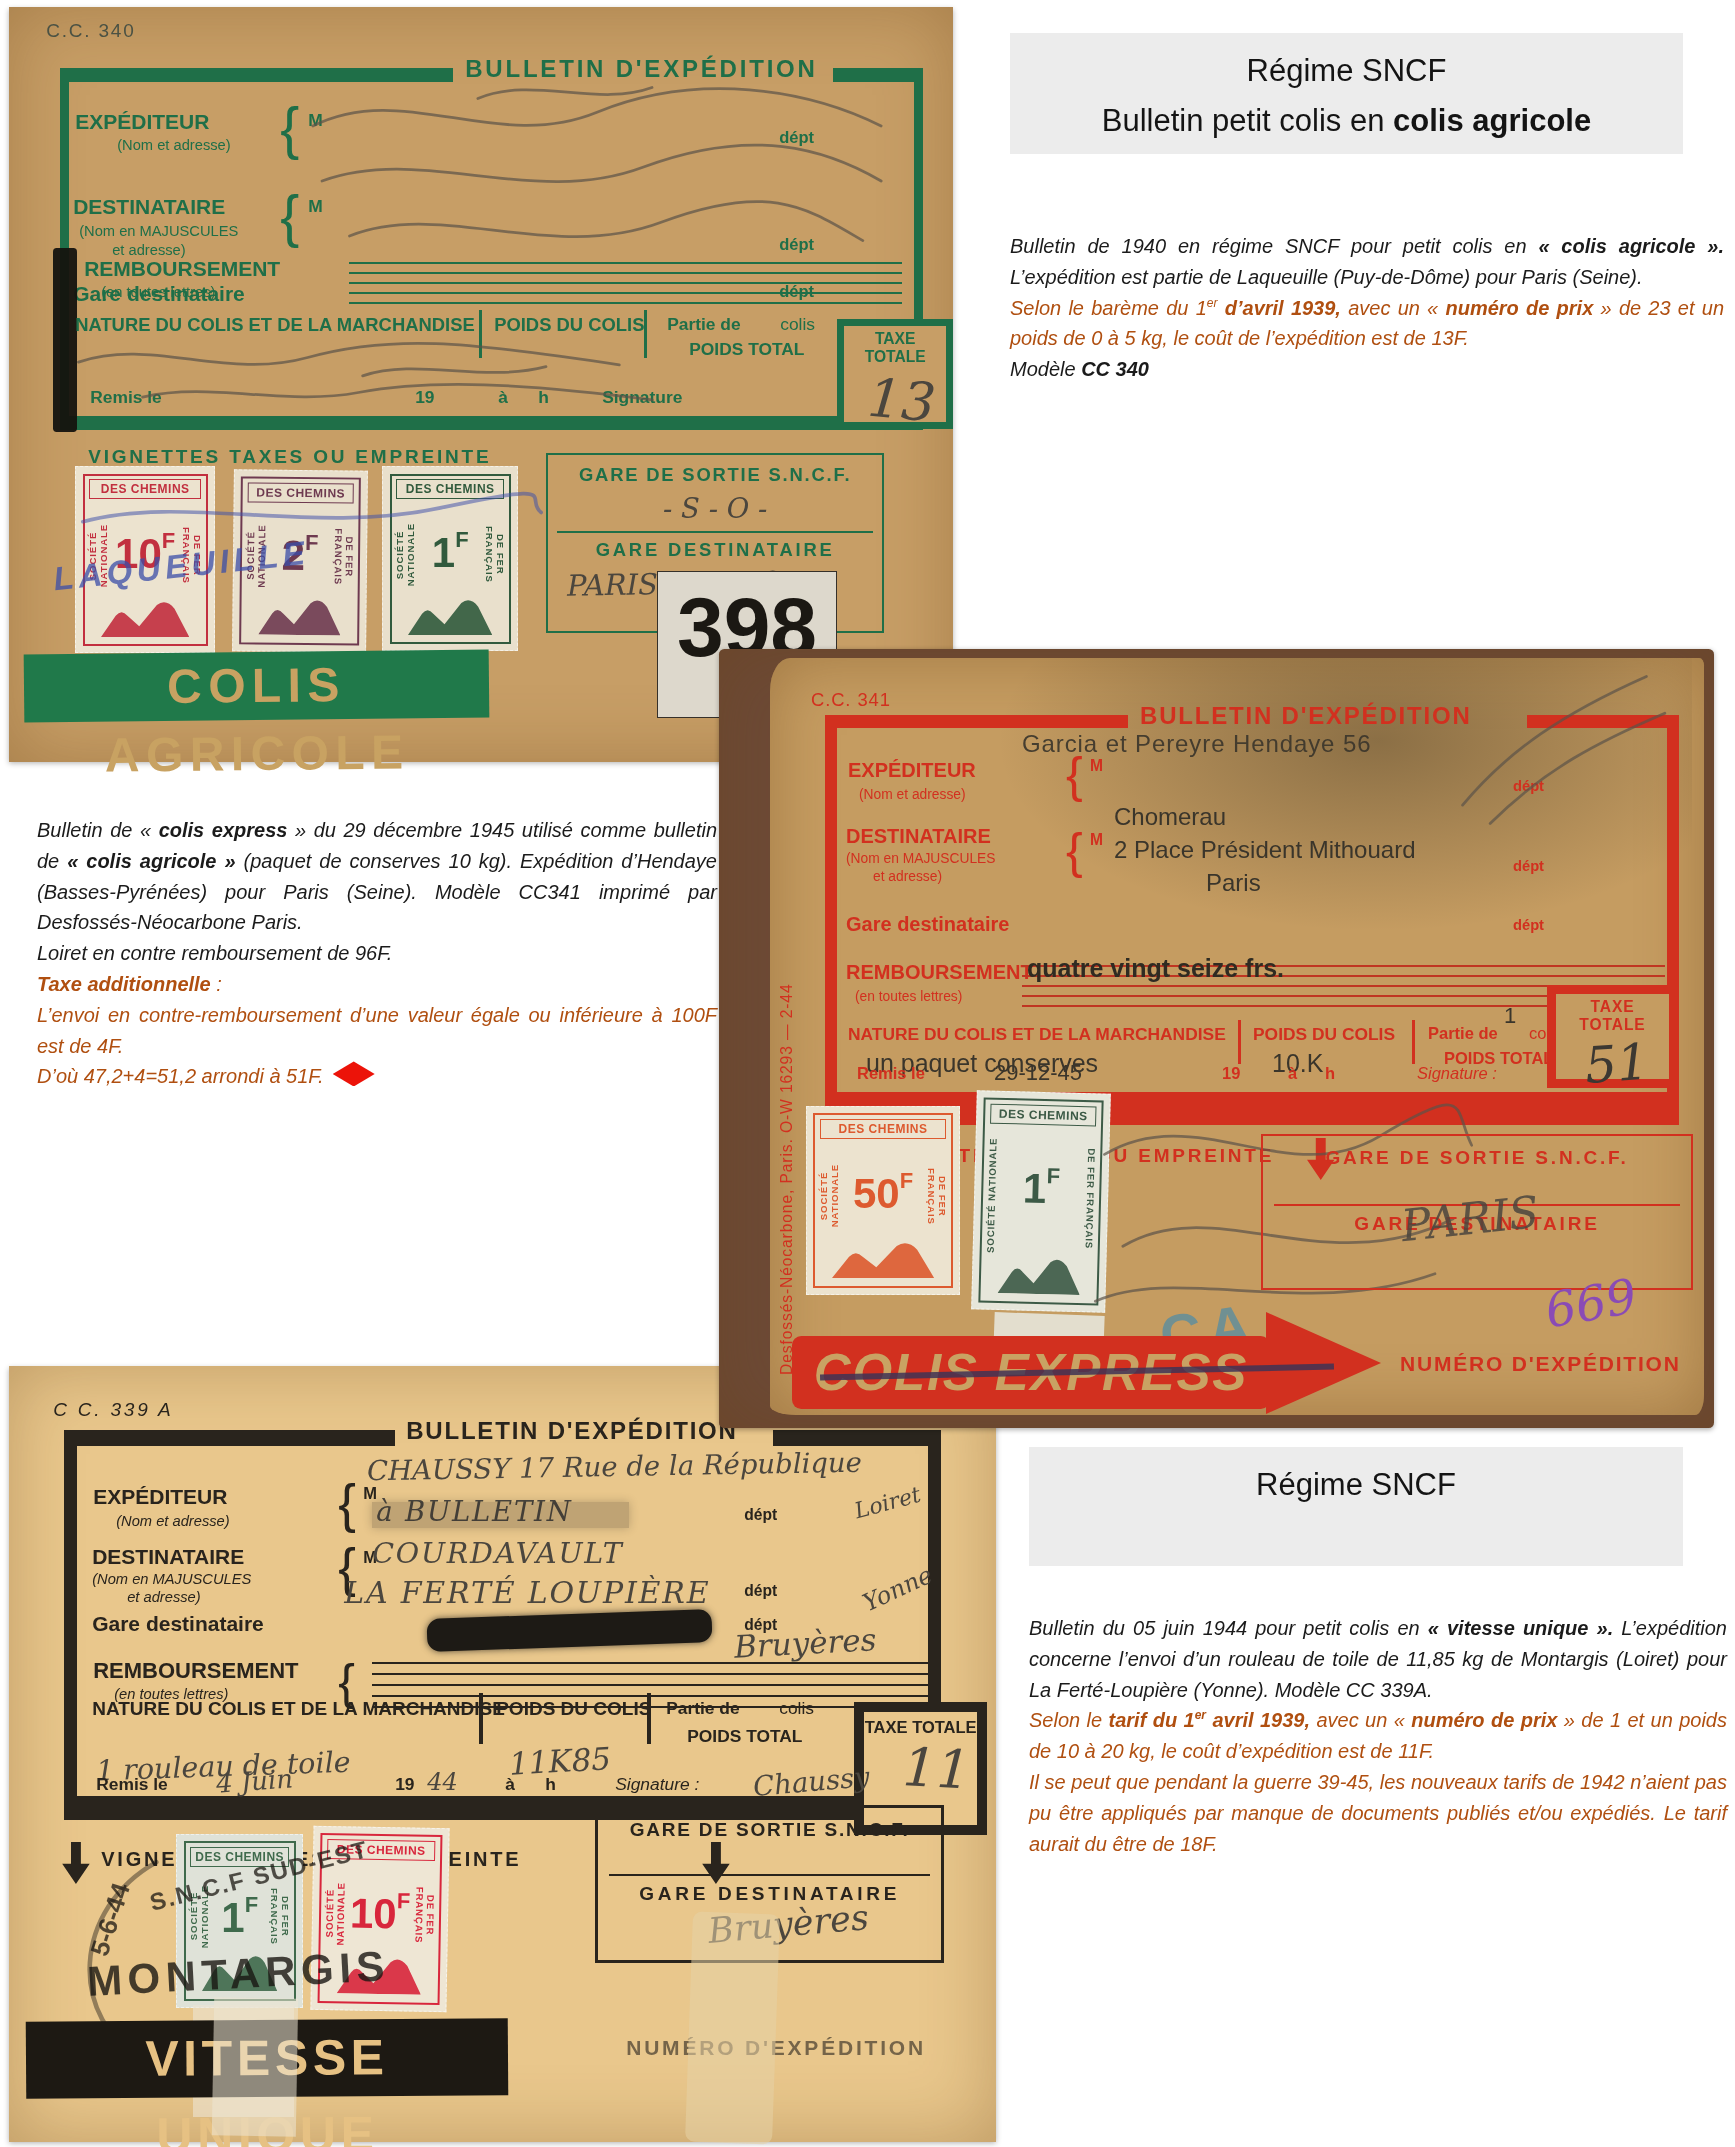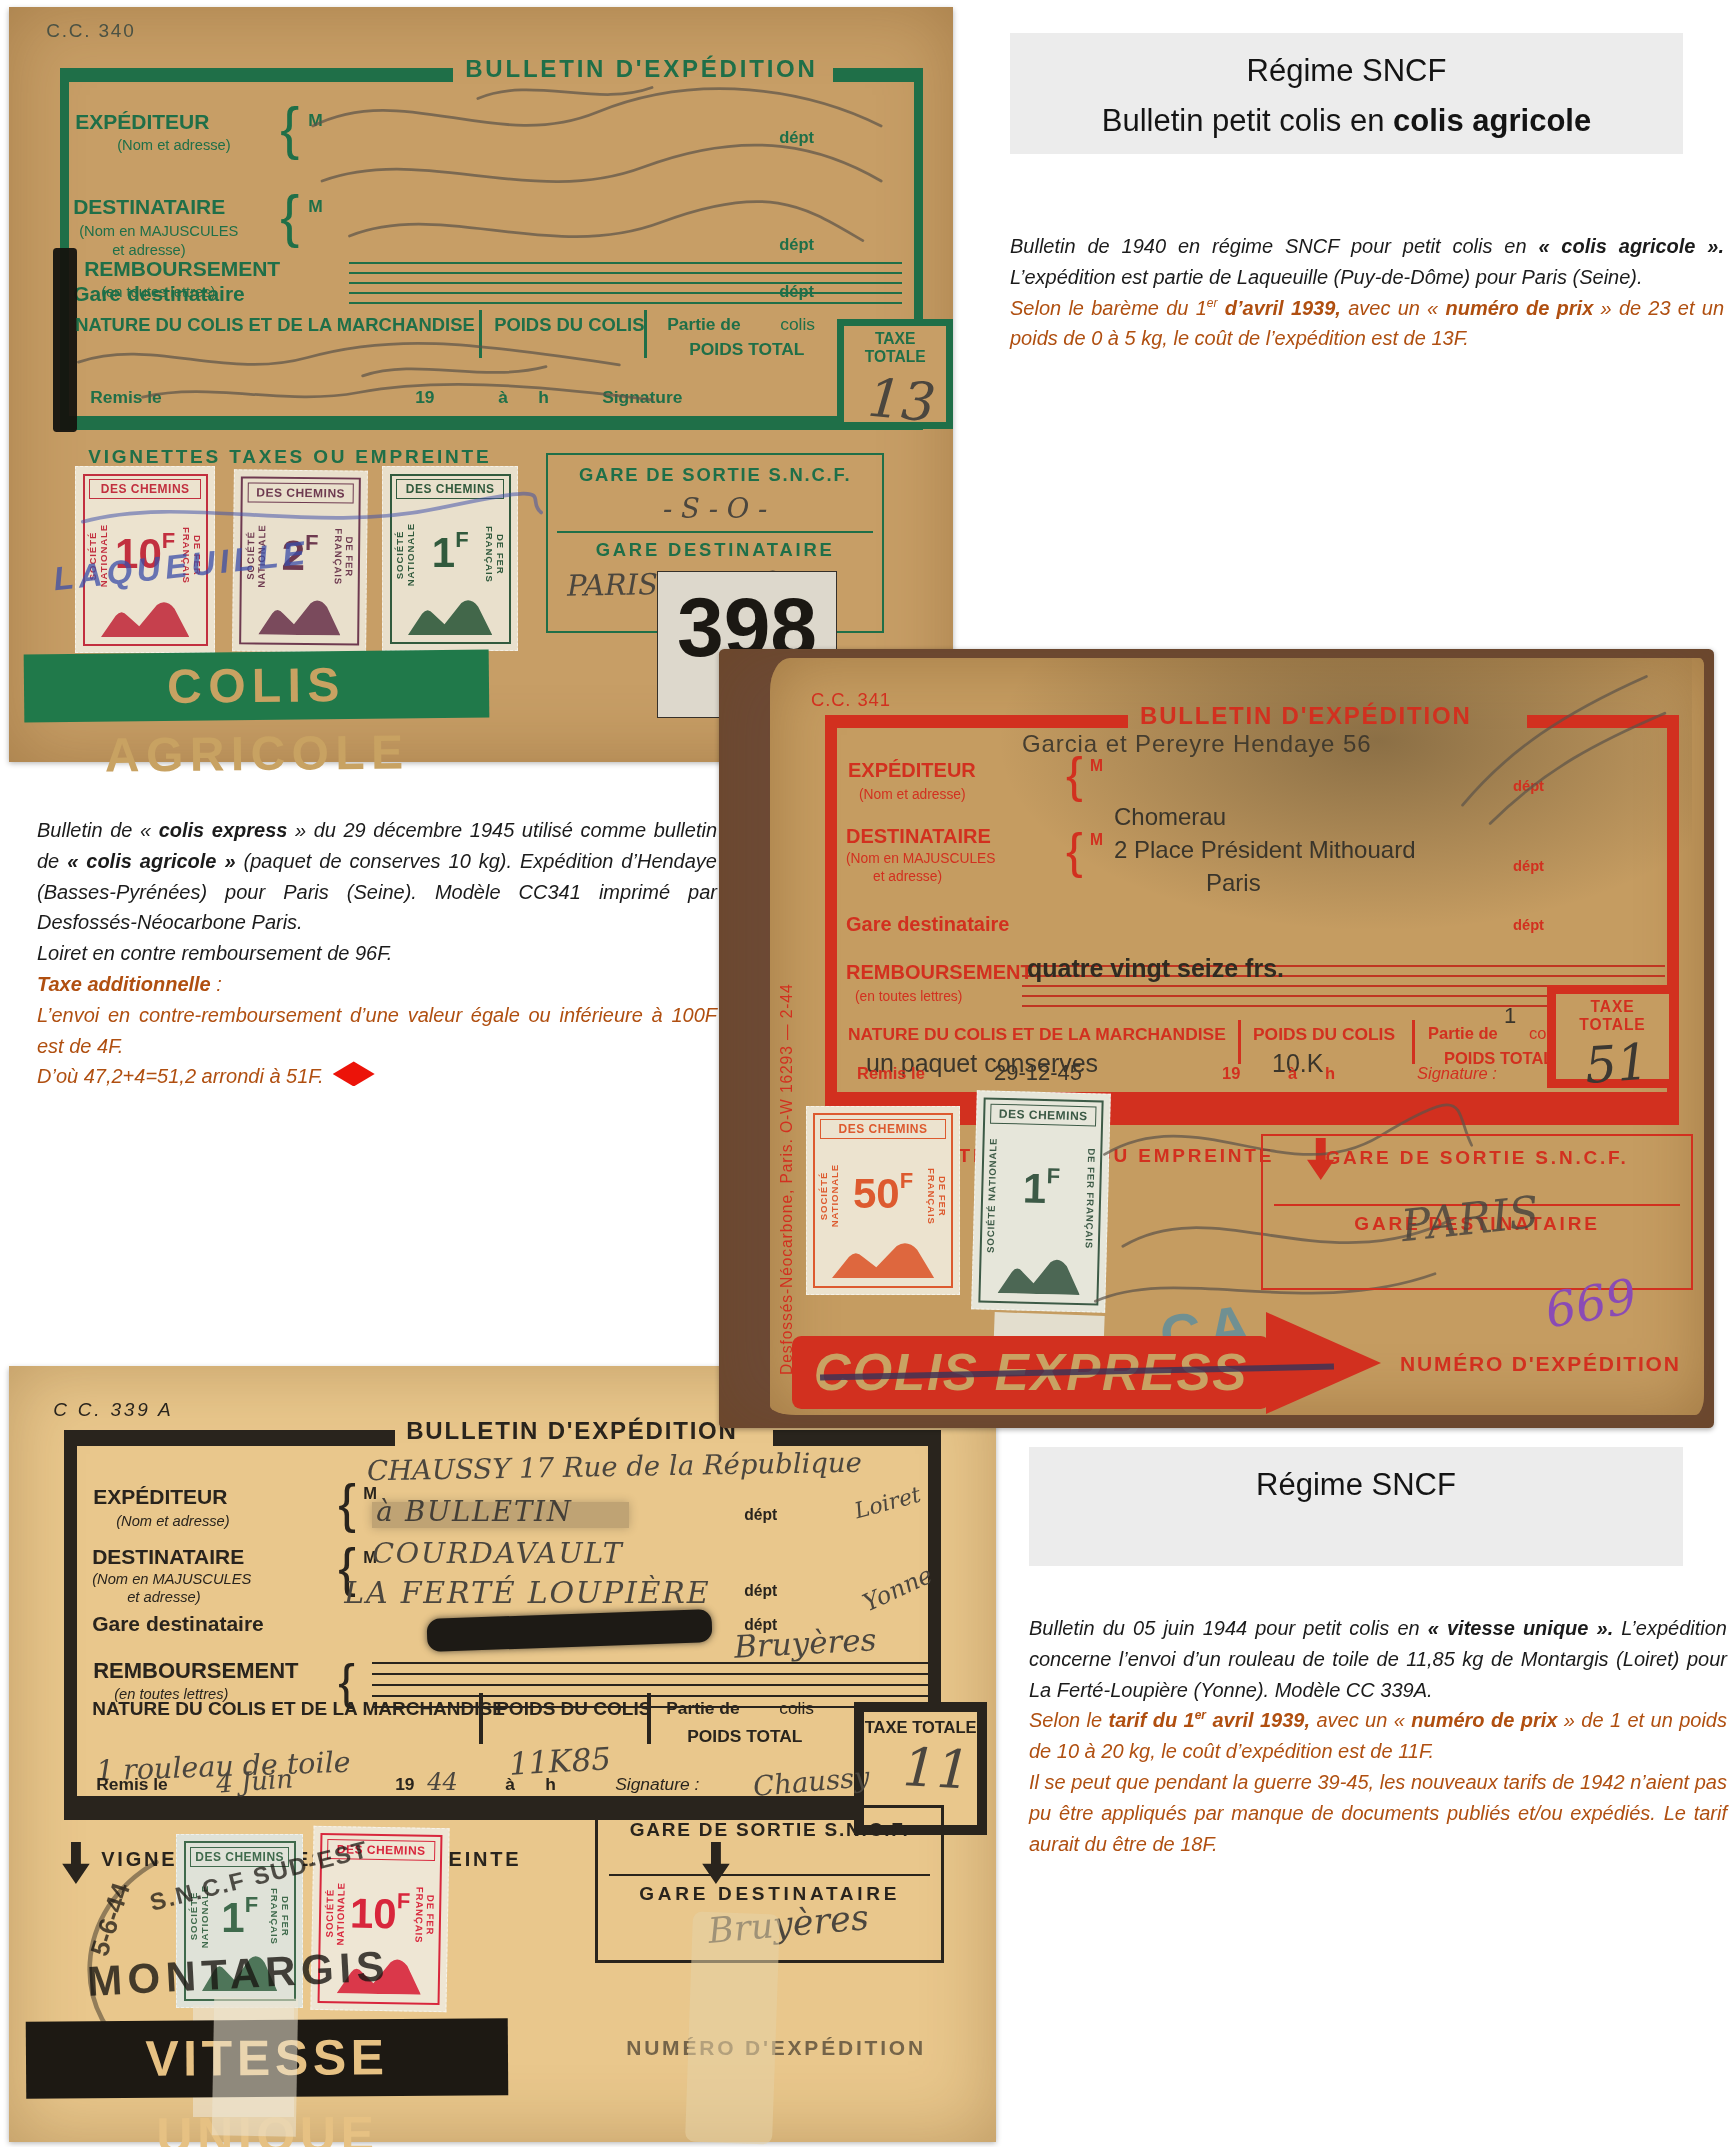--- a/index.html
+++ b/index.html
@@ -187,20 +187,21 @@
 </div>
 
 <div class="abs hbox" style="left:1010px;top:33px;width:673px;height:121px;z-index:1;">
   <div>Régime SNCF</div>
   <div><span>Bulletin petit colis  en </span><span class="b">colis agricole</span></div>
 </div>
 
 <div class="abs tb" style="left:1010px;top:231px;width:714px;z-index:1;">
   <p><span>Bulletin de 1940 en régime SNCF pour  petit colis en </span><span class="b">« colis agricole ».</span><span> L’expédition est partie de Laqueuille  (Puy-de-Dôme) pour Paris (Seine).</span></p>
   <p class="rd"><span>Selon le barème du 1</span><span class="sup">er</span><span class="b"> d’avril 1939,</span><span> avec un « </span><span class="b">numéro de prix</span><span> » de 23 et un poids de 0 à 5 kg, le coût de l’expédition est de 13F.</span></p>
+  <p><span>Modèle </span><span class="b">CC 340</span></p>
 </div>
 
 <div class="abs tb" style="left:37px;top:815px;width:680px;z-index:3;">
   <p><span>Bulletin de « </span><span class="b">colis express</span><span> » du 29 décembre 1945 utilisé comme bulletin de </span><span class="b">« colis agricole »</span><span> (paquet de conserves 10 kg). Expédition d’Hendaye (Basses-Pyrénées) pour Paris (Seine). Modèle CC341 imprimé par Desfossés-Néocarbone Paris.</span></p>
   <p>Loiret en contre remboursement de 96F.</p>
   <p class="rd"><span class="b">Taxe additionnelle</span><span> :</span></p>
   <p class="rd">L’envoi   en  contre-remboursement  d’une  valeur égale ou inférieure à 100F est de 4F.</p>
   <p class="rd"><span>D’où 47,2+4=51,2 arrondi à 51F.</span><span class="diamond"></span></p>
 </div>
 

